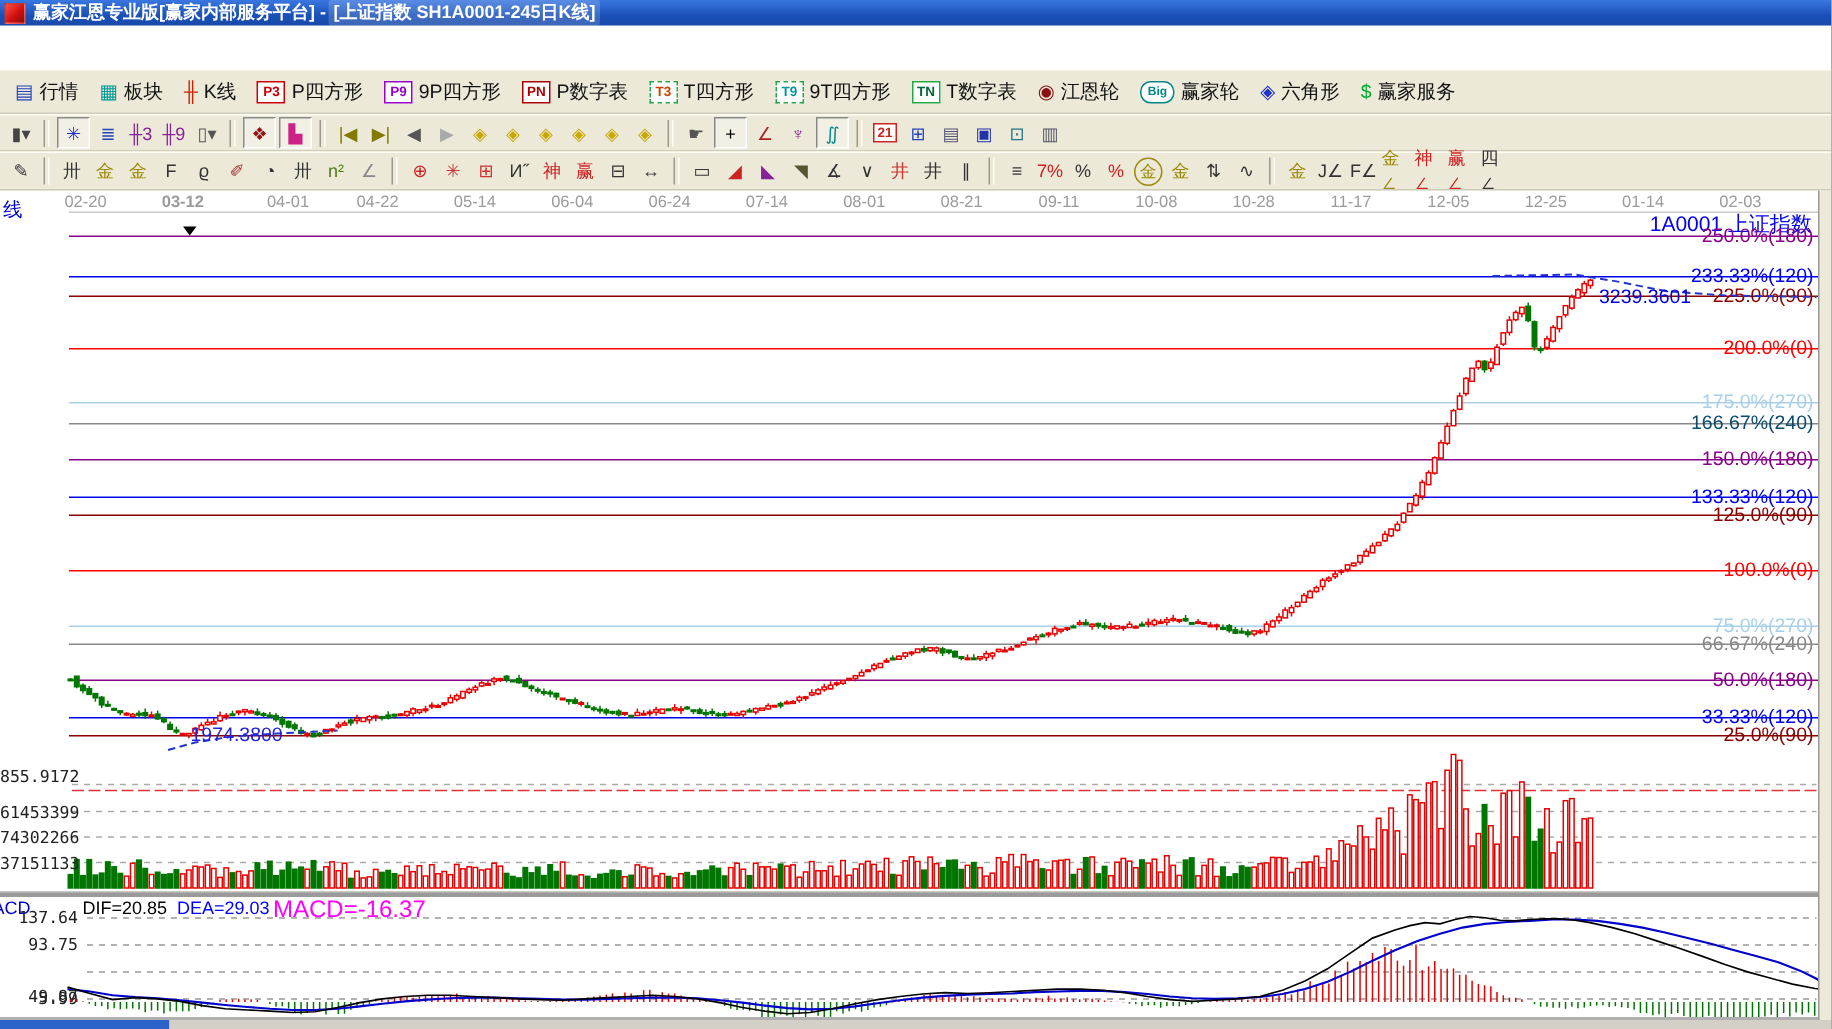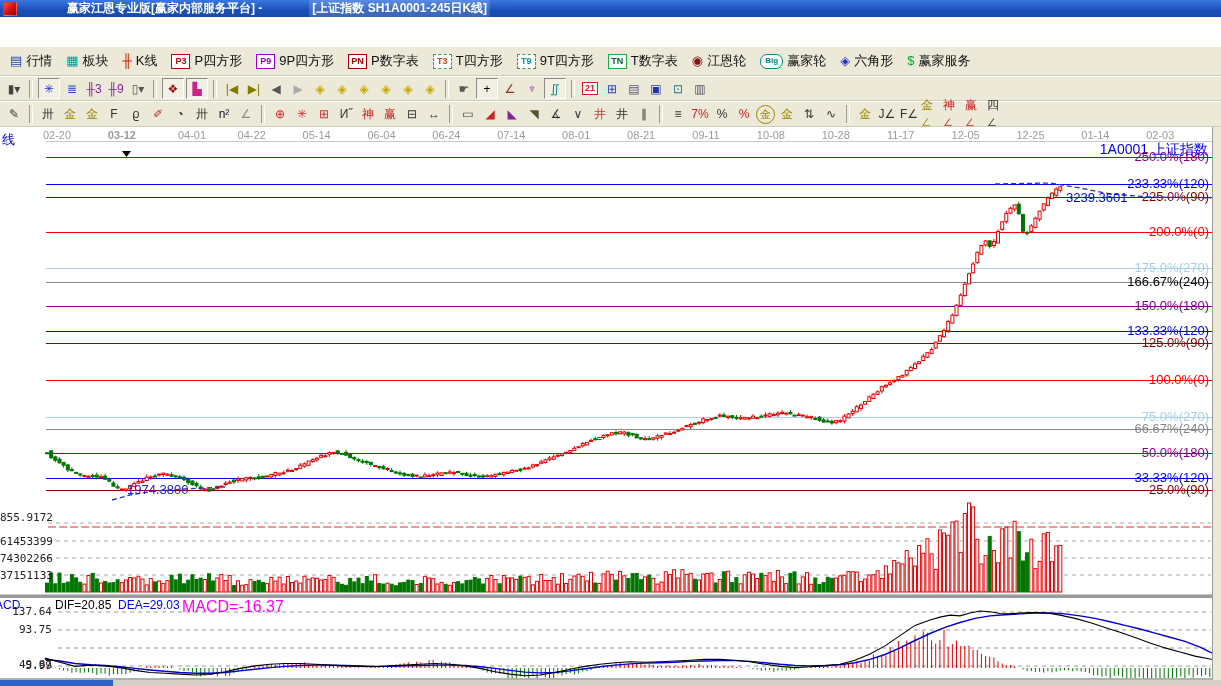--- a/index.html
+++ b/index.html
@@ -1,21 +1,21 @@
 <!DOCTYPE html>
 <html><head>
 <meta charset="utf-8">
 <style>
   html,body{margin:0;padding:0;background:#666;}
   .screen{position:relative;width:1221px;height:686px;background:#fff;overflow:hidden;
           font-family:"Liberation Sans",sans-serif;-webkit-font-smoothing:none;}
   
   .titlebar{position:absolute;left:0;top:0;width:100%;height:17px;
             background:linear-gradient(180deg,#3a77e0 0%,#1b50b8 60%,#174aa8 100%);
-            color:#fff;font-size:12px;font-weight:bold;line-height:17px;display:flex;align-items:center;gap:45px;}
+            color:#fff;font-size:12px;font-weight:bold;line-height:17px;display:flex;align-items:center;}
   .appicon{width:12px;height:12px;margin:0 5px 0 3px;
            background:linear-gradient(135deg,#ff5040 0%,#d01010 55%,#801010 100%);
            border:1px solid #fff3;flex:0 0 auto;}
   .title-doc{background:rgba(255,255,255,0.16);border-radius:2px;padding:0 3px;margin-left:2px;}
   
   .menubar{position:absolute;left:0;top:17px;width:100%;height:28px;background:#ece9d8;
            border-bottom:1px solid #d8d4c4;display:flex;align-items:center;padding-left:4px;box-sizing:border-box;}
   .menu-item{padding:3px 10px;font-size:13px;color:#111;}
   .toolbar{position:absolute;left:0;width:100%;background:#ece9d8;display:flex;align-items:center;
            box-sizing:border-box;border-top:1px solid #fffef4;border-bottom:1px solid #cfccbc;padding-left:3px;}
@@ -152,21 +152,21 @@
       <span class="ic" style="color: rgb(51, 51, 51);">✎</span>
       <span class="tb-sep"></span>
       <span class="ic" style="color: rgb(51, 51, 51);">卅</span>
       <span class="ic" style="color: rgb(154, 136, 0);">金</span>
       <span class="ic" style="color: rgb(154, 136, 0);">金</span>
       <span class="ic" style="color: rgb(51, 51, 51);">F</span>
       <span class="ic" style="color: rgb(51, 51, 51);">ϱ</span>
       <span class="ic" style="color: rgb(170, 51, 51);">✐</span>
       <span class="ic" style="color: rgb(51, 51, 51);">◔</span>
       <span class="ic" style="color: rgb(51, 51, 51);">卅</span>
-      <span class="ic" style="color: #0f172a;">n²</span>
+      <span class="ic" style="color: #4d7c0f;">n²</span>
       <span class="ic" style="color: rgb(136, 136, 136);">∠</span>
       <span class="tb-sep"></span>
       <span class="ic" style="color: rgb(204, 34, 34);">⊕</span>
       <span class="ic" style="color: rgb(204, 51, 51);">✳</span>
       <span class="ic" style="color: rgb(204, 51, 51);">⊞</span>
       <span class="ic" style="color: rgb(51, 51, 51);">И˝</span>
       <span class="ic" style="color: rgb(204, 34, 34);">神</span>
       <span class="ic" style="color: rgb(204, 34, 34);">赢</span>
       <span class="ic" style="color: rgb(51, 51, 51);">⊟</span>
       <span class="ic" style="color: rgb(51, 51, 51);">↔</span>
@@ -230,21 +230,21 @@
       <div class="lvl-label" style="top: 149px; color: rgb(136, 0, 136);">250.0%(180)</div>
       <div class="lvl-line" style="top: 184px; background: rgb(0, 0, 238);"></div>
       <div class="lvl-label" style="top: 176px; color: rgb(0, 0, 238);">233.33%(120)</div>
       <div class="lvl-line" style="top: 197px; background: rgb(136, 0, 0);"></div>
       <div class="lvl-label" style="top: 189px; color: rgb(136, 0, 0);">225.0%(90)</div>
       <div class="lvl-line" style="top: 232px; background: rgb(255, 0, 0);"></div>
       <div class="lvl-label" style="top: 224px; color: rgb(255, 0, 0);">200.0%(0)</div>
       <div class="lvl-line" style="top: 268px; background: rgb(168, 208, 232);"></div>
       <div class="lvl-label" style="top: 260px; color: rgb(168, 208, 232);">175.0%(270)</div>
       <div class="lvl-line" style="top: 282px; background: rgb(136, 136, 136);"></div>
-      <div class="lvl-label" style="top: 274px; color: #000000;">166.67%(240)</div>
+      <div class="lvl-label" style="top: 274px; color: #0c4a6e;">166.67%(240)</div>
       <div class="lvl-line" style="top: 306px; background: rgb(136, 0, 136);"></div>
       <div class="lvl-label" style="top: 298px; color: rgb(136, 0, 136);">150.0%(180)</div>
       <div class="lvl-line" style="top: 331px; background: rgb(0, 0, 238);"></div>
       <div class="lvl-label" style="top: 323px; color: rgb(0, 0, 238);">133.33%(120)</div>
       <div class="lvl-line" style="top: 343px; background: rgb(136, 0, 0);"></div>
       <div class="lvl-label" style="top: 335px; color: rgb(136, 0, 0);">125.0%(90)</div>
       <div class="lvl-line" style="top: 380px; background: rgb(255, 0, 0);"></div>
       <div class="lvl-label" style="top: 372px; color: rgb(255, 0, 0);">100.0%(0)</div>
       <div class="lvl-line" style="top: 417px; background: rgb(168, 208, 232);"></div>
       <div class="lvl-label" style="top: 409px; color: rgb(168, 208, 232);">75.0%(270)</div>

